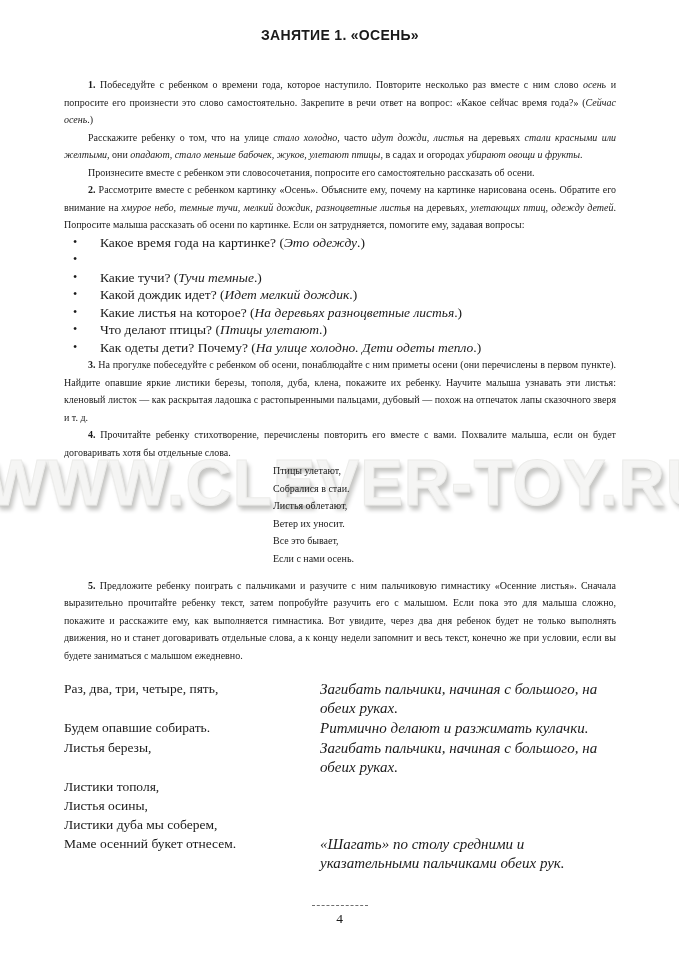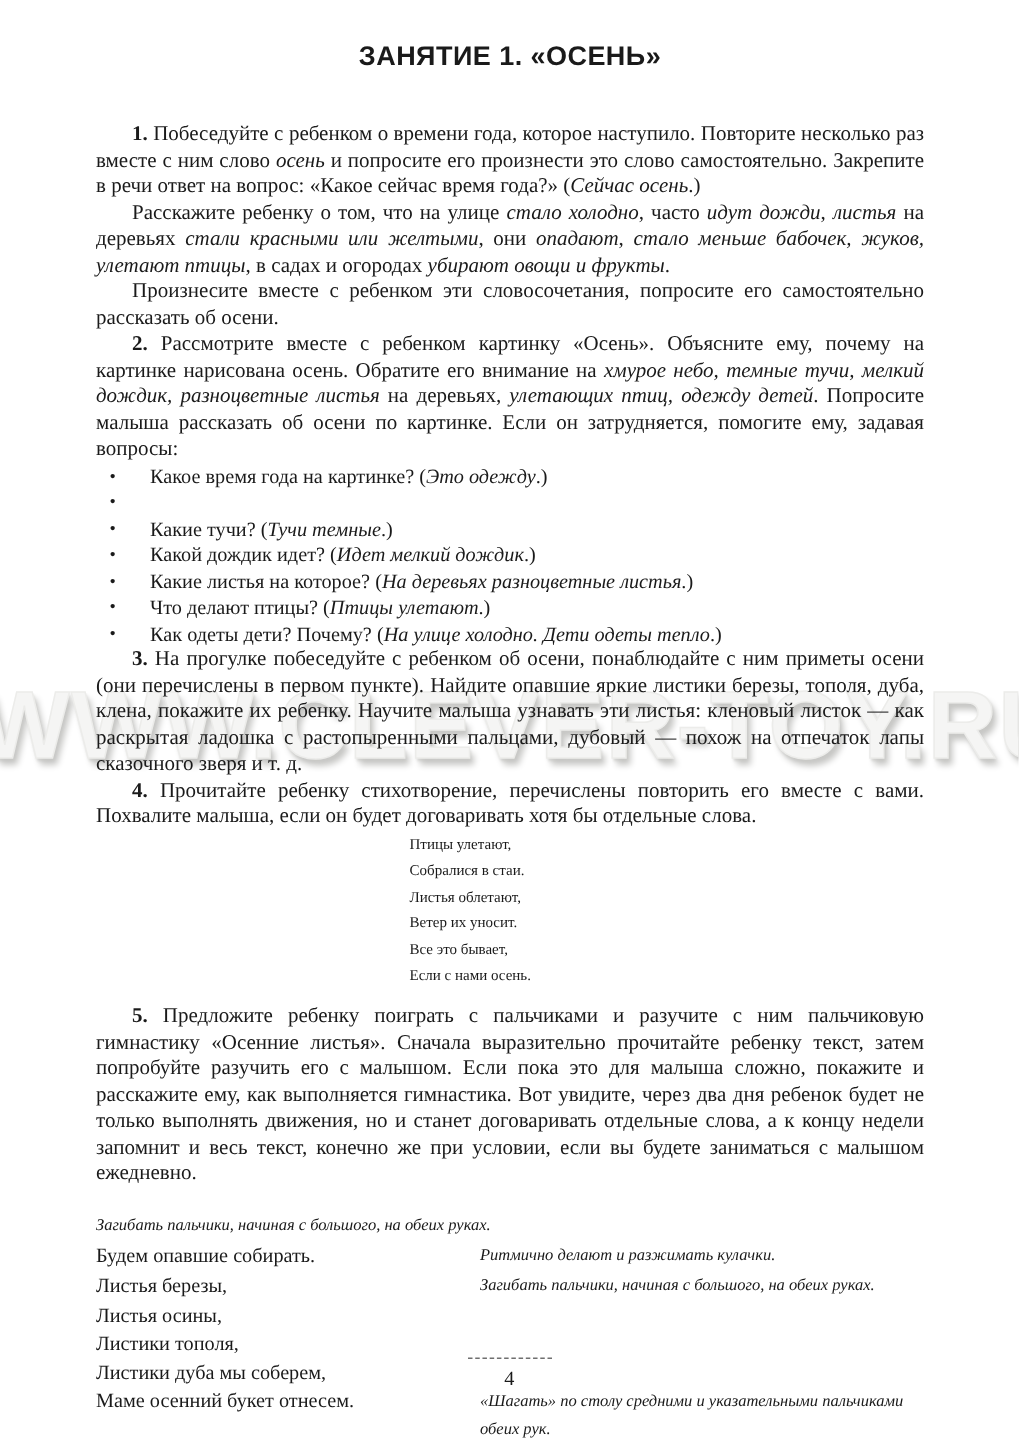--- a/index.html
+++ b/index.html
@@ -28,26 +28,26 @@
   .content {
     position: absolute;
     left: 64px; top: 27px;
     width: 552px;
     z-index: 1;
   }
   .title {
     text-align: center;
     font-family: "Liberation Sans", sans-serif;
     font-weight: bold;
-    font-size: 18px;
+    font-size: 14px;
     letter-spacing: 0.3px;
     margin-bottom: 33px;
   }
   .para {
-    font-size: 14px;
+    font-size: 10px;
     line-height: 17.5px;
     text-align: justify;
     text-indent: 24px;
     font-family: Liberation Serif, serif;
   }
   .seg-b { font-weight: bold; }
   .seg-i { font-style: italic; }
   .bullet {
     display: flex;
     font-size: 13.5px;
@@ -69,21 +69,21 @@
   .frow { display: flex; }
   .frow .fl {
     width: 256px;
     flex: none;
     font-size: 13.5px;
     line-height: 19px;
   }
   .frow .fr {
     flex: 1;
     font-style: italic;
-    font-size: 11px;
+    font-size: 15px;
     line-height: 19px;
     padding-top: 1px;
   }
   .footer {
     position: absolute;
     left: 0; right: 0; top: 905px;
     text-align: center;
     z-index: 1;
   }
   .rule {
@@ -149,36 +149,37 @@
     <div>Листья облетают,</div>
     <div>Ветер их уносит.</div>
     <div>Все это бывает,</div>
     <div>Если с нами осень.</div>
   </div>
 
   <p class="para sec-gap"><span class="seg-b">5.</span><span> Предложите ребенку поиграть с пальчиками и разучите с ним пальчиковую гимнастику «Осенние листья». Сначала выразительно прочитайте ребенку текст, затем попробуйте разучить его с малышом. Если пока это для малыша сложно, покажите и расскажите ему, как выполняется гимнастика. Вот увидите, через два дня ребенок будет не только выполнять движения, но и станет договаривать отдельные слова, а к концу недели запомнит и весь текст, конечно же при условии, если вы будете заниматься с малышом ежедневно.</span></p>
 
   <div class="fingers">
     <div class="frow">
+      <div class="fl">Раз, два, три, четыре, пять,</div>
       <div class="fr">Загибать пальчики, начиная с большого, на обеих руках.</div>
     </div>
     <div class="frow">
       <div class="fl">Будем опавшие собирать.</div>
       <div class="fr">Ритмично делают и разжимать кулачки.</div>
     </div>
     <div class="frow">
       <div class="fl">Листья березы,</div>
       <div class="fr">Загибать пальчики, начиная с большого, на обеих руках.</div>
     </div>
     <div class="frow">
-      <div class="fl">Листья осины,</div>
+      <div class="fl">Листики тополя,</div>
       <div class="fr"></div>
     </div>
     <div class="frow">
-      <div class="fl">Листики тополя,</div>
+      <div class="fl">Листья осины,</div>
       <div class="fr"></div>
     </div>
     <div class="frow">
       <div class="fl">Листики дуба мы соберем,</div>
       <div class="fr"></div>
     </div>
     <div class="frow">
       <div class="fl">Маме осенний букет отнесем.</div>
       <div class="fr">«Шагать» по столу средними и указательными пальчиками обеих рук.</div>
     </div>

